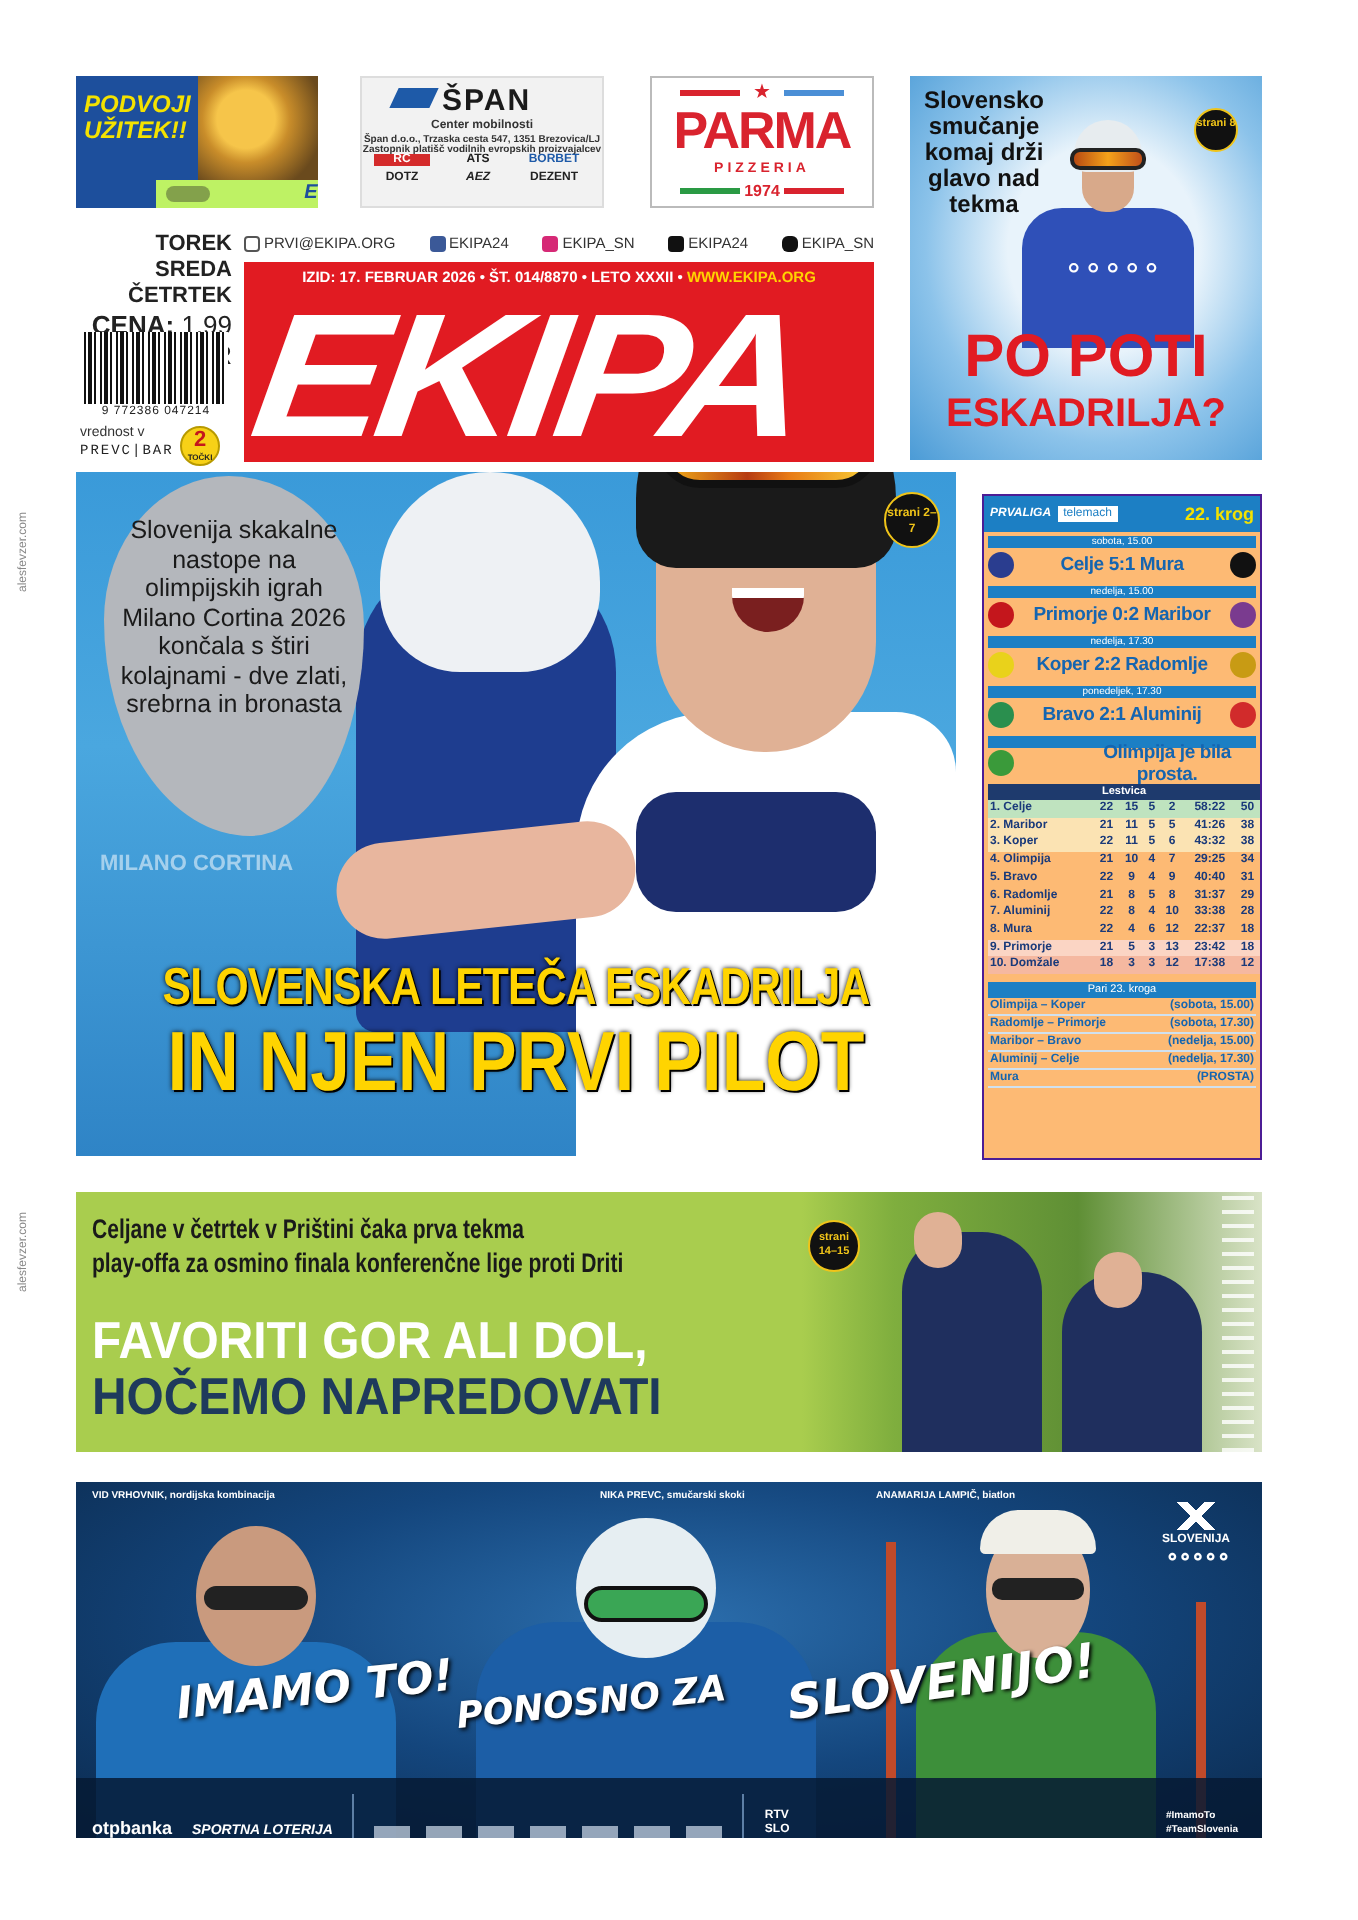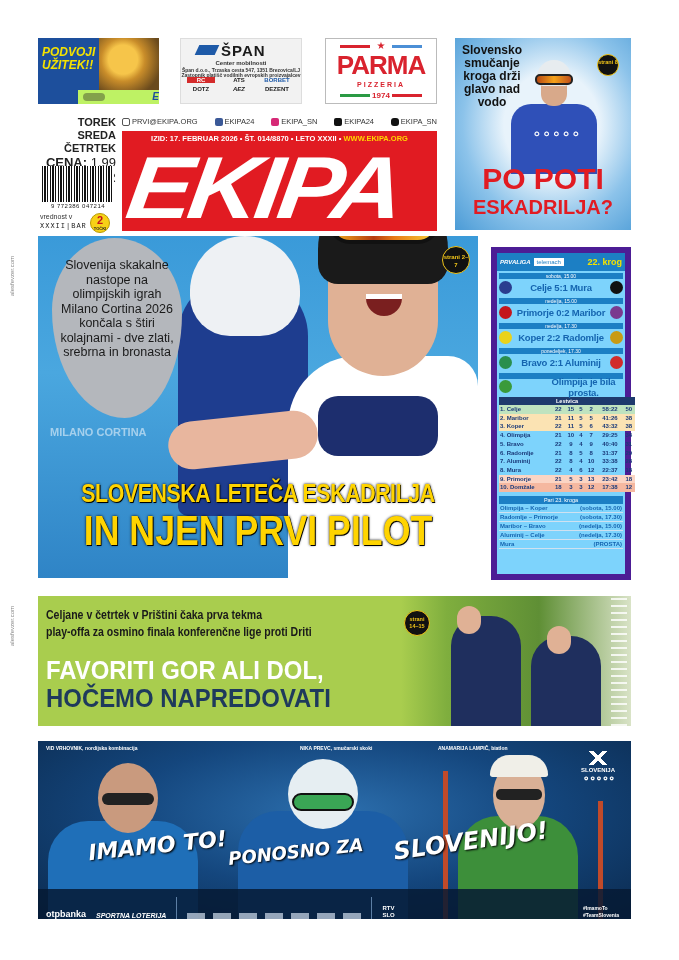--- a/index.html
+++ b/index.html
@@ -83,21 +83,21 @@
       background: linear-gradient(90deg,#f4b21a,#b63b12 40%,#e87a16 60%,#f7d03a); }
   .hero .mouth { position:absolute; left:328px; top:58px; width:36px; height:22px; background:#7a1f1f; border-radius:0 0 18px 18px; border-top:5px solid #fff; }
   .hero .hand { position:absolute; left:130px; top:180px; width:150px; height:48px; background:#e8b69e; border-radius:24px; transform:rotate(-6deg); }
   .hero .blob { position:absolute; left:14px; top:2px; width:130px; height:180px; background:#b4b7bc; border-radius: 48% 52% 44% 56% / 40% 42% 58% 60%; }
   .hero .blurb { position:absolute; left:18px; top:22px; width:122px; text-align:center; color:#1a1a1a; font-size:12.5px; line-height:14.5px; }
   .hero .badge { position:absolute; left:404px; top:10px; width:28px; height:28px; border-radius:50%; background:#111; border:1px solid #f0c419; color:#f0c419; font-size:6px; font-weight:bold; text-align:center; line-height:8px; padding-top:6px; }
   .hero .hl1 { position:absolute; left:0; width:100%; top:242px; text-align:center; color:#ffd400; font-weight:bold; font-size:26px; line-height:30px; letter-spacing:-0.5px; text-shadow:0 0 3px #000, 1px 1px 0 #000; transform:scaleX(0.82); }
   .hero .hl2 { position:absolute; left:0; width:100%; top:272px; text-align:center; color:#ffd400; font-weight:bold; font-size:42px; line-height:46px; text-shadow:0 0 3px #000, 1px 1px 0 #000; transform:scaleX(0.85); }
 
   
-  .league { left: 491px; top: 247px; width: 140px; height: 333px; background:#7dd3fc; border:6px solid #4c1d95; }
+  .league { left: 491px; top: 247px; width: 140px; height: 333px; background:#fdba74; border:1px solid #4c1d95; }
   .league .head { height:18px; background:#1c7fc4; display:flex; align-items:center; padding:0 3px; gap:3px; }
   .league .head .pl { color:#fff; font-weight:bold; font-size:6px; font-style:italic; }
   .league .head .tm { background:#fff; color:#1c7fc4; font-size:6px; padding:1px 3px; }
   .league .head .kr { margin-left:auto; color:#f4e200; font-weight:bold; font-size:9px; }
   .league .match { margin:2px 2px 0; }
   .league .match .when { height:6px; background:#1c7fc4; color:#fff; font-size:5px; line-height:6px; text-align:center; }
   .league .match .row { display:flex; align-items:center; height:17px; }
   .league .crest { width:13px; height:13px; border-radius:50%; flex:none; }
   .league .score { flex:1; text-align:center; color:#1565b0; font-weight:bold; font-size:9.5px; letter-spacing:-0.2px; }
   .league .bye { margin:2px 2px 0; }
@@ -174,21 +174,21 @@
   <div class="stripe" style="right:14px;top:6px;background:#4b8fd6"></div>
   <div style="position:absolute;left:0;width:100%;top:1px;text-align:center;color:#d9232e;font-size:10px">★</div>
   <div class="word">PARMA</div>
   <div class="piz">PIZZERIA</div>
   <div class="stripe" style="left:14px;top:55px;background:#2a9a44"></div>
   <div class="stripe" style="right:14px;top:55px;background:#d9232e"></div>
   <div class="yr">1974</div>
 </div>
 
 <div class="abs dino">
-  <div class="kicker cond">Slovensko smučanje kroga drži glavo nad vodo</div>
+  <div class="kicker cond">Slovensko smučanje komaj drži glavo nad tekma</div>
   <div class="skier">
     <div class="suit">
         <span class="rings">⚬⚬⚬⚬⚬</span>
       </div>
     <div class="face"></div>
     <div class="helmet"></div>
     <div class="goggle"></div>
   </div>
   <div class="badge">strani 8</div>
   <div class="h1 cond">PO POTI</div>
@@ -198,21 +198,21 @@
 <div class="abs days">
   <div>TOREK</div>
   <div>SREDA</div>
   <div>ČETRTEK</div>
 </div>
 <div class="abs price"><b>CENA:</b> <span>1,99 EUR</span></div>
 <div class="abs barcode"></div>
 <div class="abs barnum">9 772386 047214</div>
 <div class="abs mediabar">
   <div class="v">vrednost v</div>
-  <div class="m">XXXII|BAR</div>
+  <div class="m">PREVC|BAR</div>
   <div class="tocki"><span>2</span><small>TOČKI</small></div>
 </div>
 
 <div class="abs social">
   <div class="s">
       <span class="ic" style="border:1px solid #555"></span>
       <span>PRVI@EKIPA.ORG</span>
     </div>
   <div class="s">
       <span class="ic" style="background:#3b5998"></span>

